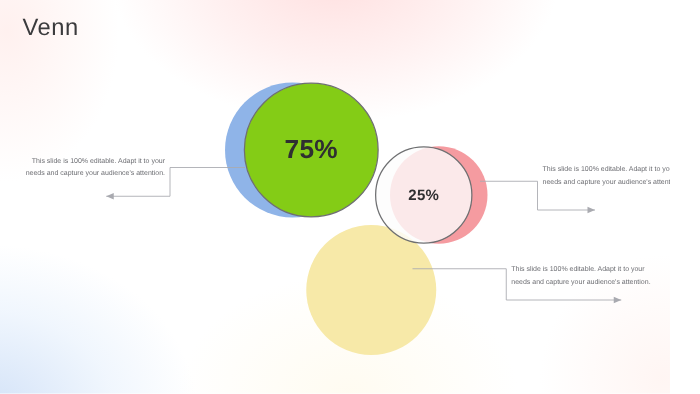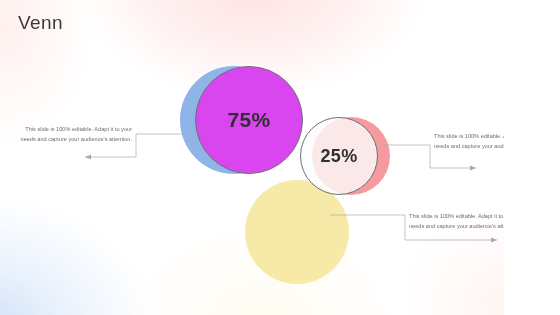--- a/index.html
+++ b/index.html
@@ -12,20 +12,21 @@
     overflow: hidden;
     font-family: "Liberation Sans", sans-serif;
     background: #ffffff;
   }
   #slide {
     position: relative;
     width: 504px;
     height: 315px;
     overflow: hidden;
     background: #ffffff;
+    padding-left: 32px;
   }
   
   .bg-layer {
     position: absolute;
     inset: 0;
     pointer-events: none;
   }
   .bg-pink {
     background: radial-gradient(ellipse 230px 150px at 50% -6%,
                 rgba(255, 222, 222, 0.95) 0%,
@@ -74,40 +75,40 @@
     z-index: 4;
   }
   .crescent {
     position: absolute;
     border-radius: 50%;
     z-index: 2;
   }
   .bubble {
     position: absolute;
     border-radius: 50%;
-    background: #d946ef;
+    background: #84cc16;
     border: 1px solid #6f7072;
     box-sizing: border-box;
     z-index: 3;
     display: flex;
     align-items: center;
     justify-content: center;
   }
   .bubble.translucent {
     background: rgba(253, 253, 253, 0.80);
   }
   .pct {
     font-size: 21px;
     font-weight: bold;
     color: #2f2f31;
     letter-spacing: 0.3px;
     user-select: none;
   }
   .pct.small {
-    font-size: 18px;
+    font-size: 12px;
   }
   
   #crescent-a {
     left: 180px;
     top: 66px;
     width: 108px;
     height: 108px;
     background: #8fb4e8;
   }
   #bubble-a {

